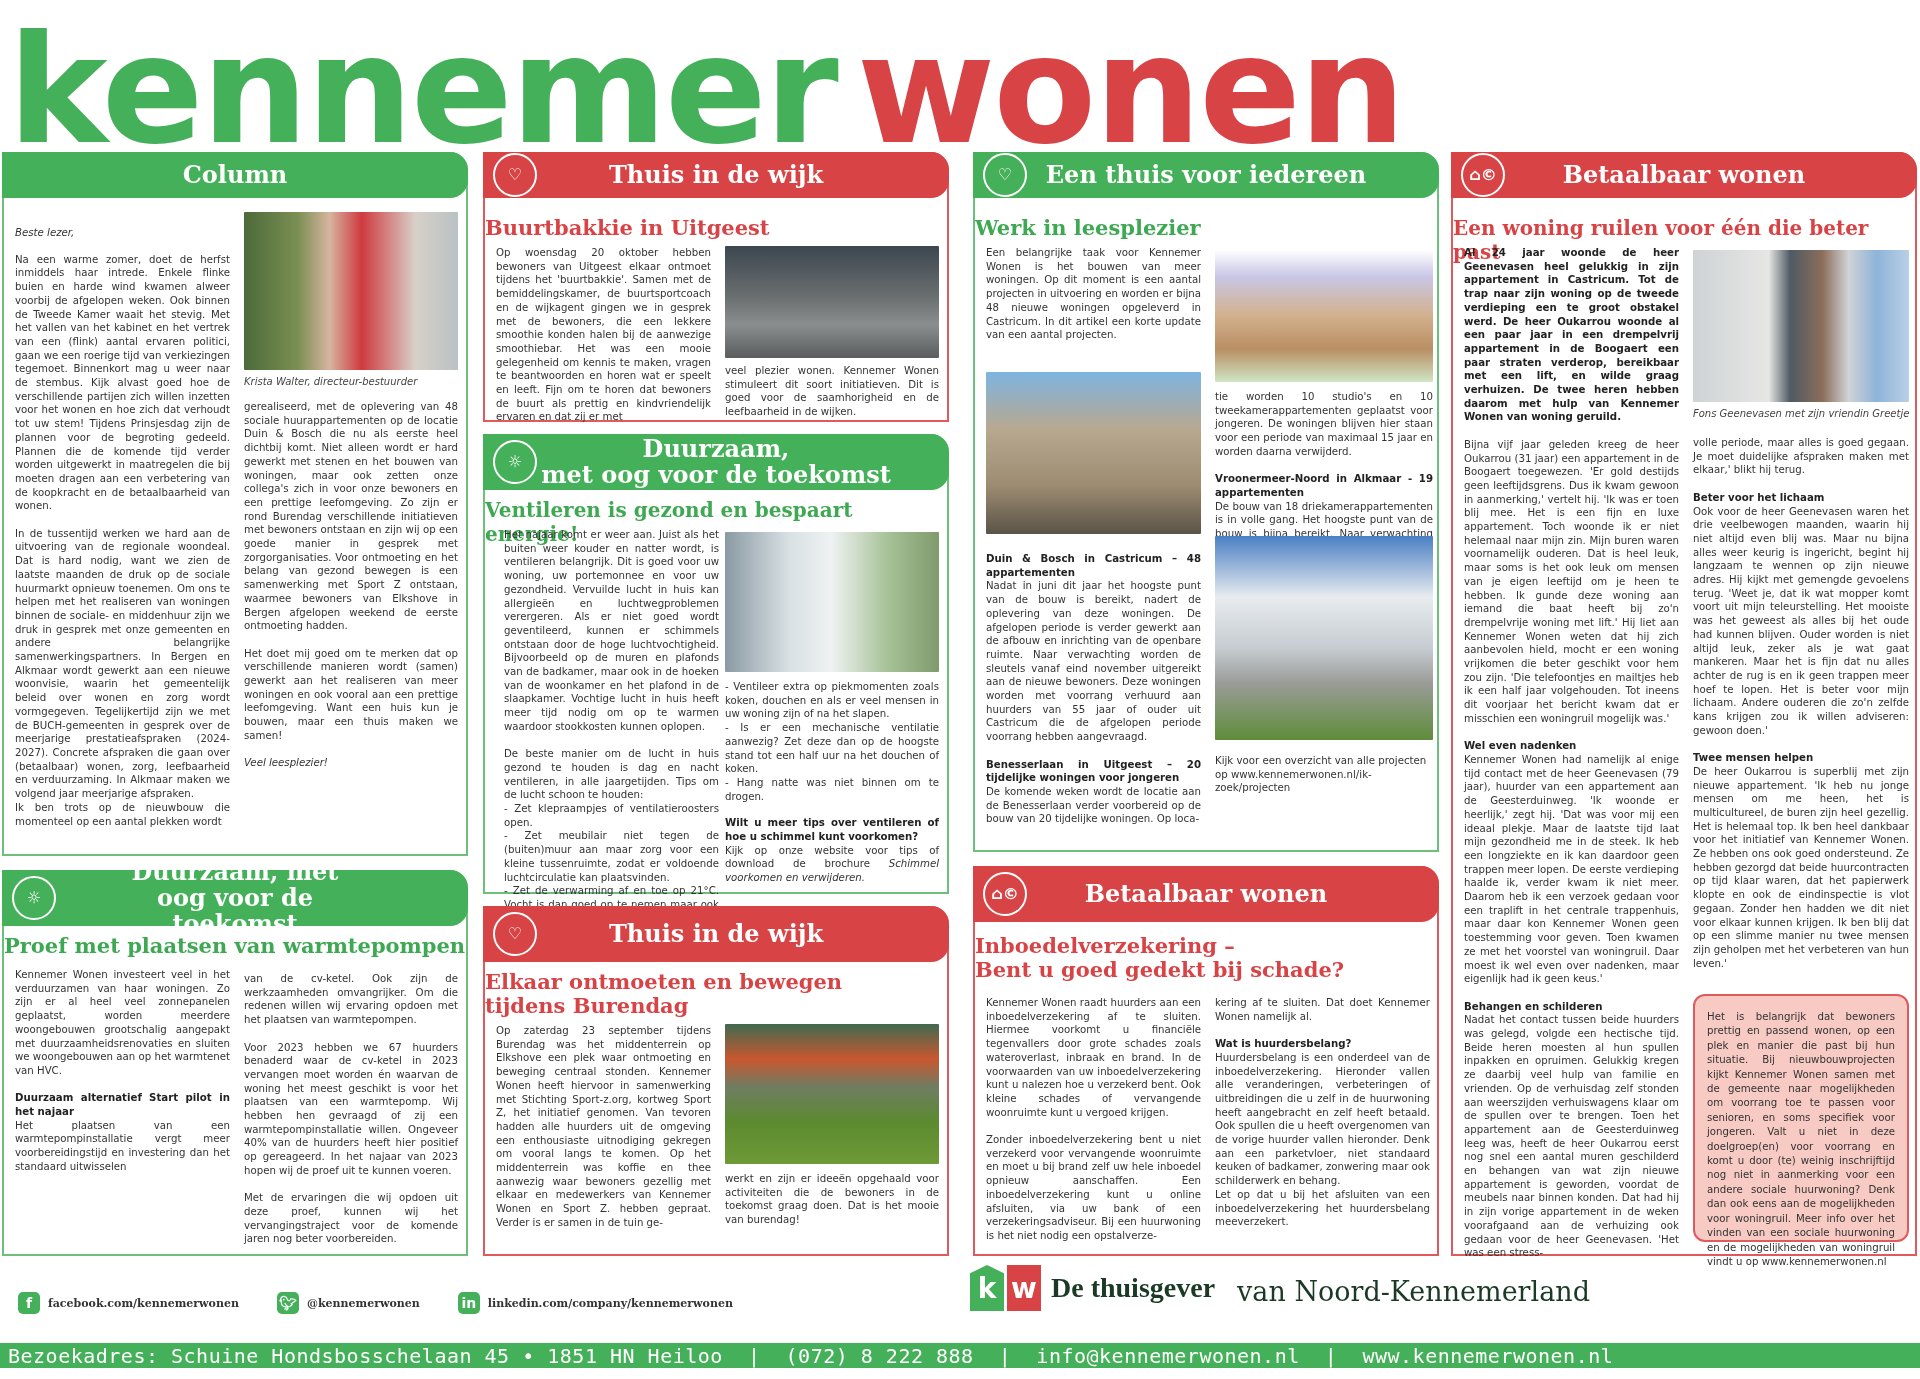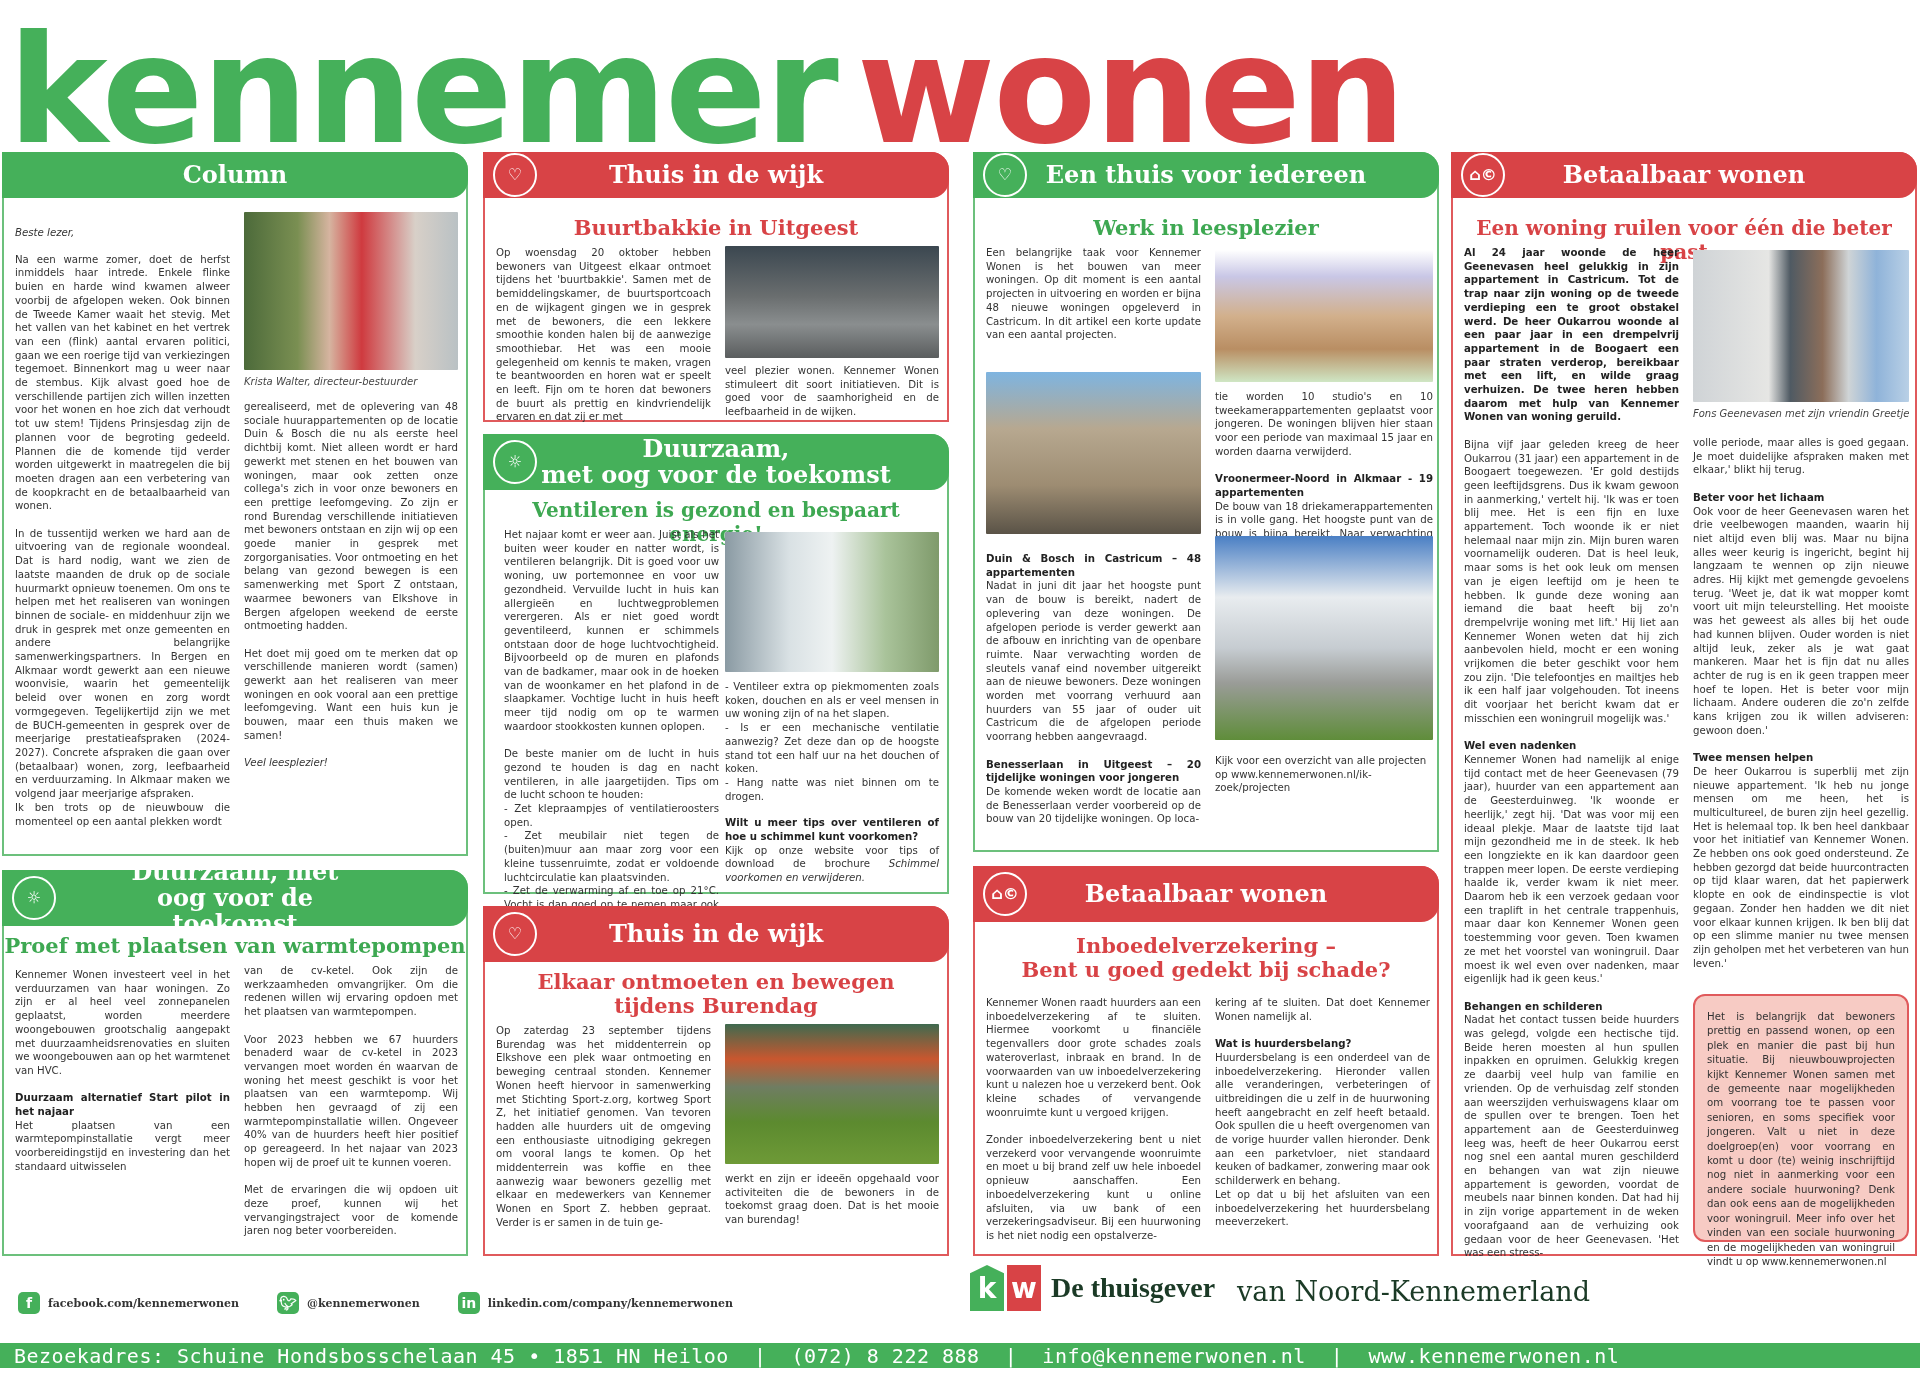--- a/index.html
+++ b/index.html
@@ -8,37 +8,37 @@
 .masthead span{font-family:"DejaVu Sans",sans-serif;font-weight:bold;font-size:150px;line-height:120px;letter-spacing:-2px;transform:scaleY(1.0)}
 .mh-green{color:#45b05a}
 .mh-red{color:#d84346;margin-left:20px}
 .panel{position:absolute;border:2px solid;border-radius:0 18px 0 0;background:#fff}
 .panel.green{border-color:#6cc07c}
 .panel.red{border-color:#e05a5c}
 .bar{position:absolute;left:-2px;right:-2px;top:-2px;height:46px;border-radius:0 18px 18px 0;display:flex;align-items:center;justify-content:center;color:#fff;font-family:"DejaVu Serif",serif;font-weight:bold;font-size:24px;text-align:center;line-height:26px}
 .green .bar{background:#45b05a}
 .red .bar{background:#d84346}
 .bar .ico{position:absolute;left:10px;top:50%;transform:translateY(-50%);width:44px;height:44px;border:2px solid #fff;border-radius:50%;display:flex;align-items:center;justify-content:center;font-size:16px;font-family:"DejaVu Sans",sans-serif}
-.sub{font-family:"DejaVu Serif",serif;font-weight:bold;font-size:21px;text-align:center;line-height:24px}
+.sub{font-family:"DejaVu Serif",serif;font-weight:bold;font-size:21px;text-align:left;line-height:24px}
 .green .sub{color:#3ea852}
 .red .sub{color:#d84346}
 .body{position:absolute;font-size:10.2px;line-height:13.7px;text-align:justify;color:#333}
 .body p{margin-bottom:13.7px}
 .body b{color:#222}
 .photo{position:absolute;border-radius:1px}
 .cap{position:absolute;font-style:italic;font-size:10px;color:#444}
 .footer-social{position:absolute;top:1292px;left:18px;display:flex;gap:38px;align-items:center;font-family:"DejaVu Serif",serif;font-weight:bold;font-size:11px;color:#333}
 .soc{display:flex;align-items:center;gap:8px}
 .soc .si{width:22px;height:22px;border-radius:5px;background:#45b05a;color:#fff;display:flex;align-items:center;justify-content:center;font-size:14px;font-weight:bold;font-family:"DejaVu Sans",sans-serif}
 .tag{position:absolute;left:970px;top:1265px;display:flex;align-items:flex-end;gap:10px}
 .kw{display:flex;gap:3px}
 .kw div{width:34px;height:46px;display:flex;align-items:center;justify-content:center;color:#fff;font-weight:bold;font-size:28px}
 .tag .t1{font-family:Liberation Serif, serif;font-weight:bold;font-size:28px;color:#1b3a26;line-height:46px}
 .tag .t2{font-family:"DejaVu Serif",serif;font-size:27px;color:#1b3a26;line-height:38px;margin-left:12px}
-.footbar{position:absolute;left:0;right:0;top:1343px;height:25px;background:#45b05a;color:#fff;font-family:"DejaVu Sans Mono",monospace;font-size:20px;display:flex;align-items:center;padding-left:14px;letter-spacing:0.5px;white-space:nowrap}
+.footbar{position:absolute;left:0;right:0;top:1343px;height:25px;background:#45b05a;color:#fff;font-family:"DejaVu Sans Mono",monospace;font-size:20px;display:flex;align-items:center;padding-left:8px;letter-spacing:0.5px;white-space:nowrap}
 .callout{position:absolute;background:#f7cbc4;border:2px solid #e05a5c;border-radius:12px;padding:14px 12px;font-size:10.2px;line-height:14.4px;text-align:justify;color:#333}
 </style>
 </head>
 <body>
 
 <div class="masthead">
   <span class="mh-green">kennemer</span>
   <span class="mh-red">wonen</span>
 </div>
 
@@ -66,21 +66,21 @@
     <span class="ico">☼</span>
     <span style="width:260px">Duurzaam, met oog voor de toekomst</span>
   </div>
   <div class="sub" style="position:absolute;left:0;right:0;top:62px">Proef met plaatsen van warmtepompen</div>
   <div class="body" style="left:11px;top:96px;width:215px">
     <p>Kennemer Wonen investeert veel in het verduurzamen van haar woningen. Zo zijn er al heel veel zonnepanelen geplaatst, worden meerdere woongebouwen grootschalig aangepakt met duurzaamheidsrenovaties en sluiten we woongebouwen aan op het warmtenet van HVC.</p>
     <b>Duurzaam alternatief</b>
     <b>Start pilot in het najaar</b>
     <p>Het plaatsen van een warmtepompinstallatie vergt meer voorbereidingstijd en investering dan het standaard uitwisselen</p>
   </div>
-  <div class="body" style="left:240px;top:92px;width:214px">
+  <div class="body" style="left:240px;top:100px;width:214px">
     <p>van de cv-ketel. Ook zijn de werkzaamheden omvangrijker. Om die redenen willen wij ervaring opdoen met het plaatsen van warmtepompen.</p>
     <p>Voor 2023 hebben we 67 huurders benaderd waar de cv-ketel in 2023 vervangen moet worden én waarvan de woning het meest geschikt is voor het plaatsen van een warmtepomp. Wij hebben hen gevraagd of zij een warmtepompinstallatie willen. Ongeveer 40% van de huurders heeft hier positief op gereageerd. In het najaar van 2023 hopen wij de proef uit te kunnen voeren.</p>
     <p>Met de ervaringen die wij opdoen uit deze proef, kunnen wij het vervangingstraject voor de komende jaren nog beter voorbereiden.</p>
   </div>
 </div>
 
 <div class="panel red" style="left:483px;top:152px;width:466px;height:270px">
   <div class="bar">
     <span class="ico">♡</span>
     <span>Thuis in de wijk</span>

